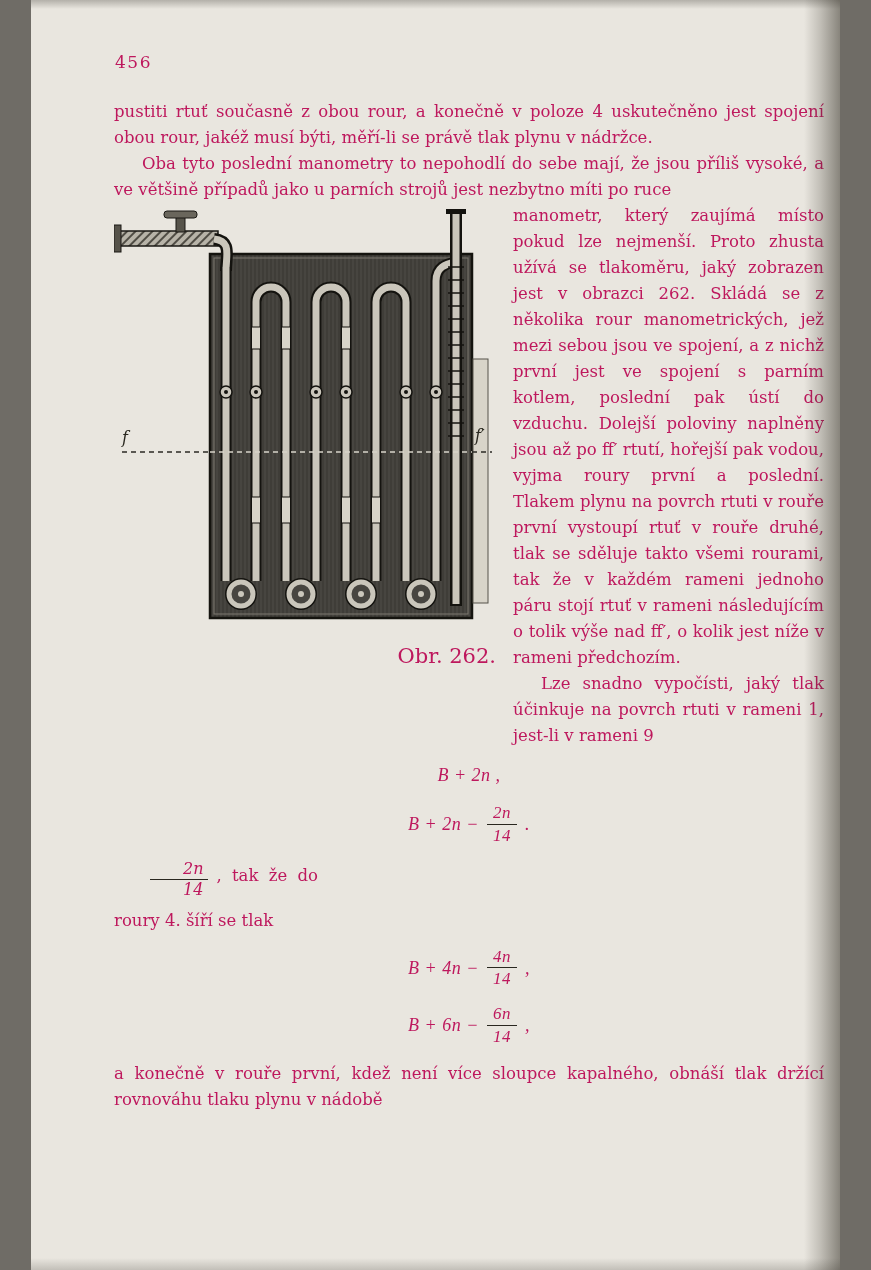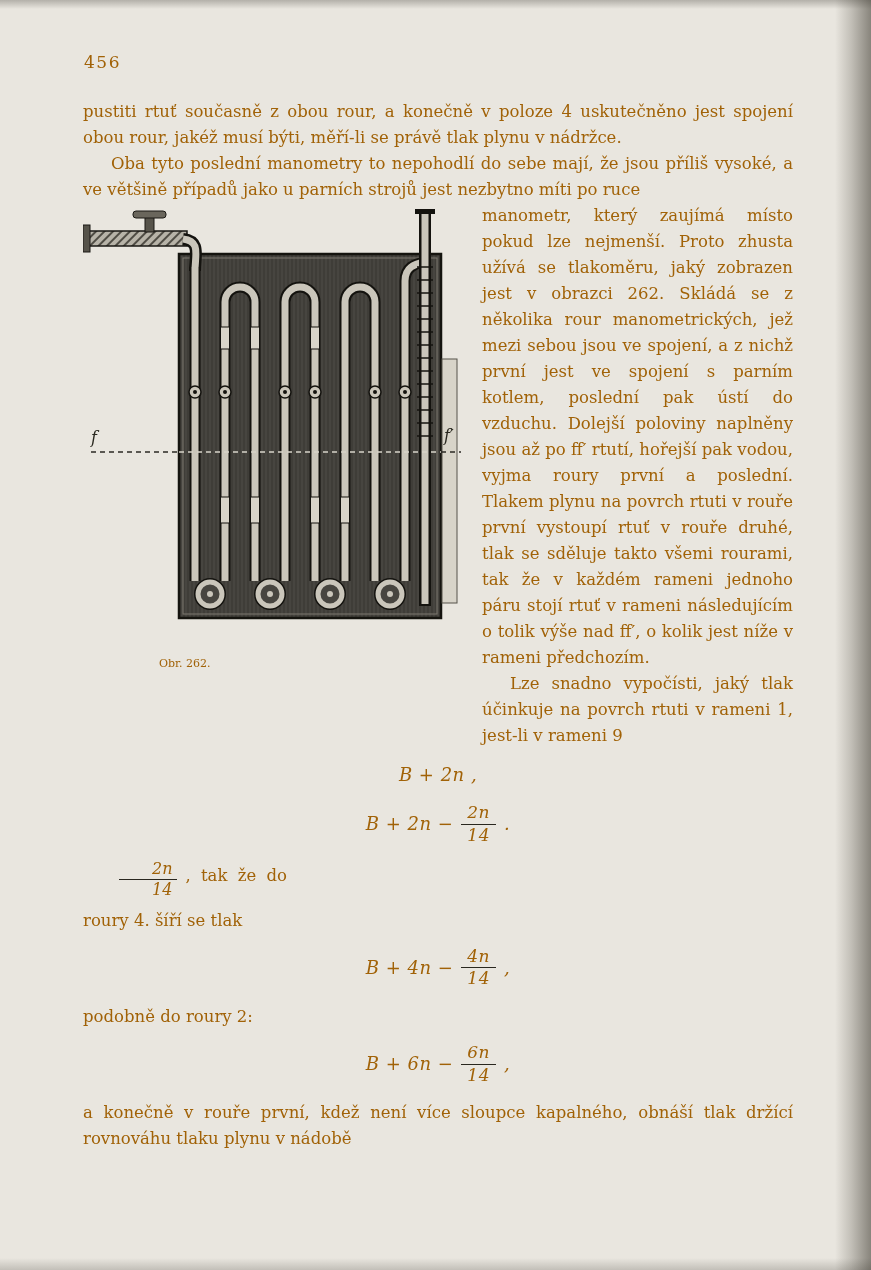--- a/index.html
+++ b/index.html
@@ -1,41 +1,41 @@
 <!DOCTYPE html>
 <html><head>
 <meta charset="utf-8">
 <style>
   * { margin:0; padding:0; box-sizing:border-box; }
   html,body { background:#6f6c66; }
   .page {
-    position:relative; width:871px; height:1270px; margin:0 auto;
-    background:#e9e6df; color:#a16207; overflow:hidden;
+    position:relative; width:809px; height:1270px; margin:0 auto;
+    background:#e9e6df; color:#be185d; overflow:hidden;
     font-family:"DejaVu Serif","Liberation Serif",serif;
   }
   .edge-right { position:absolute; top:0; right:0; width:36px; height:100%;
     background:linear-gradient(to right, rgba(56,52,42,0) 0%, rgba(56,52,42,0.22) 45%, rgba(56,52,42,0.55) 100%);
     pointer-events:none; z-index:5; }
   .edge-top { position:absolute; top:0; left:0; width:100%; height:9px;
     background:linear-gradient(to bottom, rgba(40,37,30,0.28), rgba(40,37,30,0)); pointer-events:none; z-index:5; }
   .edge-bottom { position:absolute; bottom:0; left:0; width:100%; height:12px;
     background:linear-gradient(to top, rgba(40,37,30,0.20), rgba(40,37,30,0)); pointer-events:none; z-index:5; }
   .page-number { position:absolute; left:84px; top:52px; font-size:17px; letter-spacing:1.5px; }
   .content {
     position:absolute; left:83px; top:99px; width:710px;
     font-size:16.5px; line-height:26px; text-align:justify; text-justify:inter-word;
   }
   p { margin:0; }
   .indent { text-indent:28px; }
   .figure { float:left; width:382px; height:550px; margin:6px 17px 0 0; }
   .fig-art { width:382px; height:418px; }
-  figcaption { text-align:left; font-size:11px; padding-left:76px; margin-top:24px; }
+  figcaption { text-align:right; font-size:21px; padding-left:76px; margin-top:16px; }
   .formula {
     display:flex; justify-content:center; align-items:center; gap:8px;
-    font-style:italic; font-size:18px; margin:13px 0 15px; letter-spacing:0.5px;
+    font-style:italic; font-size:18px; margin:13px 0 15px; letter-spacing:0.5px;font-family:Liberation Serif, serif;
   }
   .frac { display:inline-block; text-align:center; line-height:1.15; font-size:17px; font-style:italic; }
   .frac .num { display:block; border-bottom:1.4px solid #29271f; padding:0 6px 1px; }
   .frac .den { display:block; padding-top:1px; }
   .ifrac { display:inline-block; text-align:center; vertical-align:-14px; line-height:1.15;
     font-style:italic; margin:0 8px; font-size:16px; }
   .ifrac .num { display:block; border-bottom:1.3px solid #29271f; padding:0 5px 1px; }
   .ifrac .den { display:block; padding-top:1px; }
   .p6 { word-spacing:5px; }
   .mathline2 { margin-top:8px; }
@@ -200,21 +200,20 @@
 
     <div class="formula">
       <span>B + 4n −</span>
       <span class="frac">
         <span class="num">4n</span>
         <span class="den">14</span>
       </span>
       <span>,</span>
     </div>
 
-    <p>podobně do roury 2:</p>
 
     <div class="formula">
       <span>B + 6n −</span>
       <span class="frac">
         <span class="num">6n</span>
         <span class="den">14</span>
       </span>
       <span>,</span>
     </div>
 

